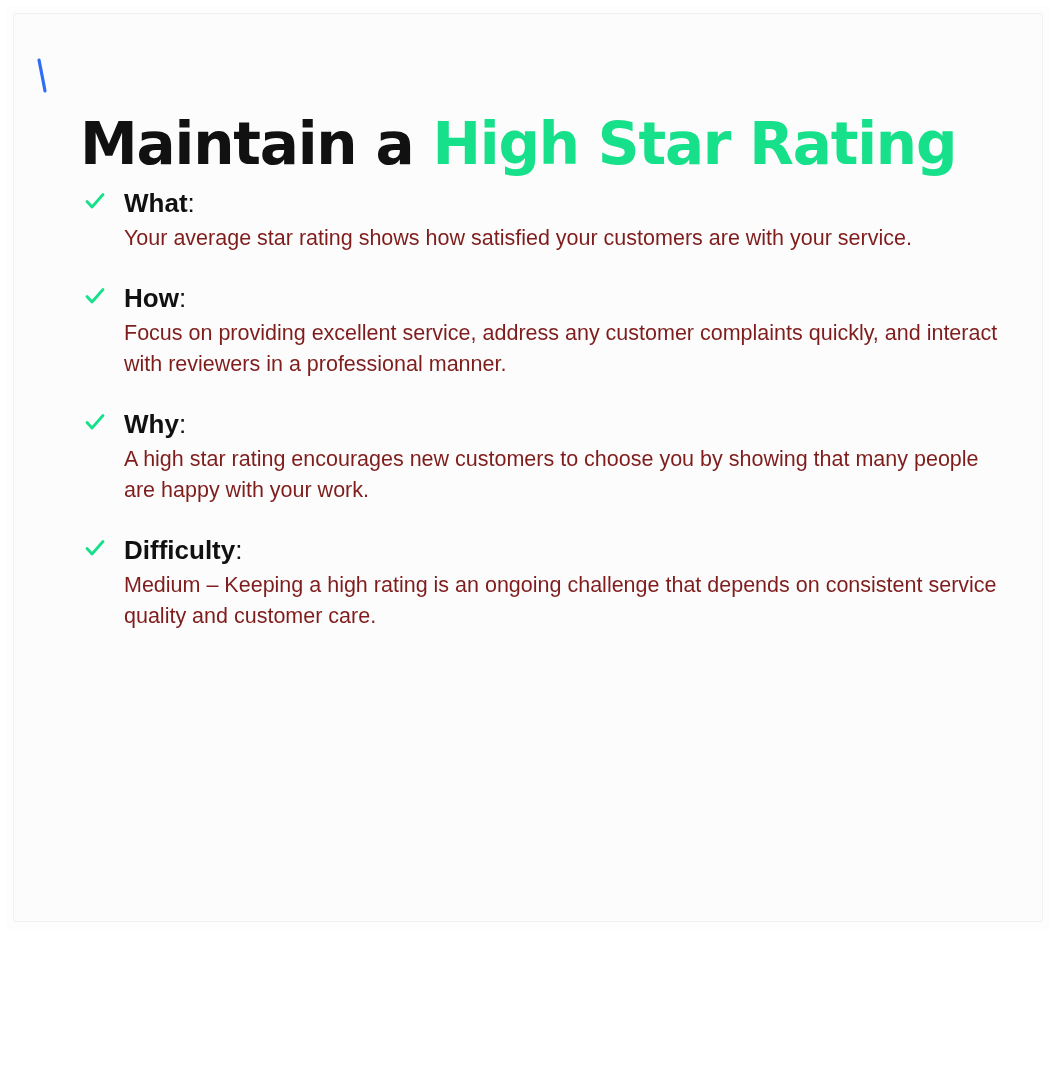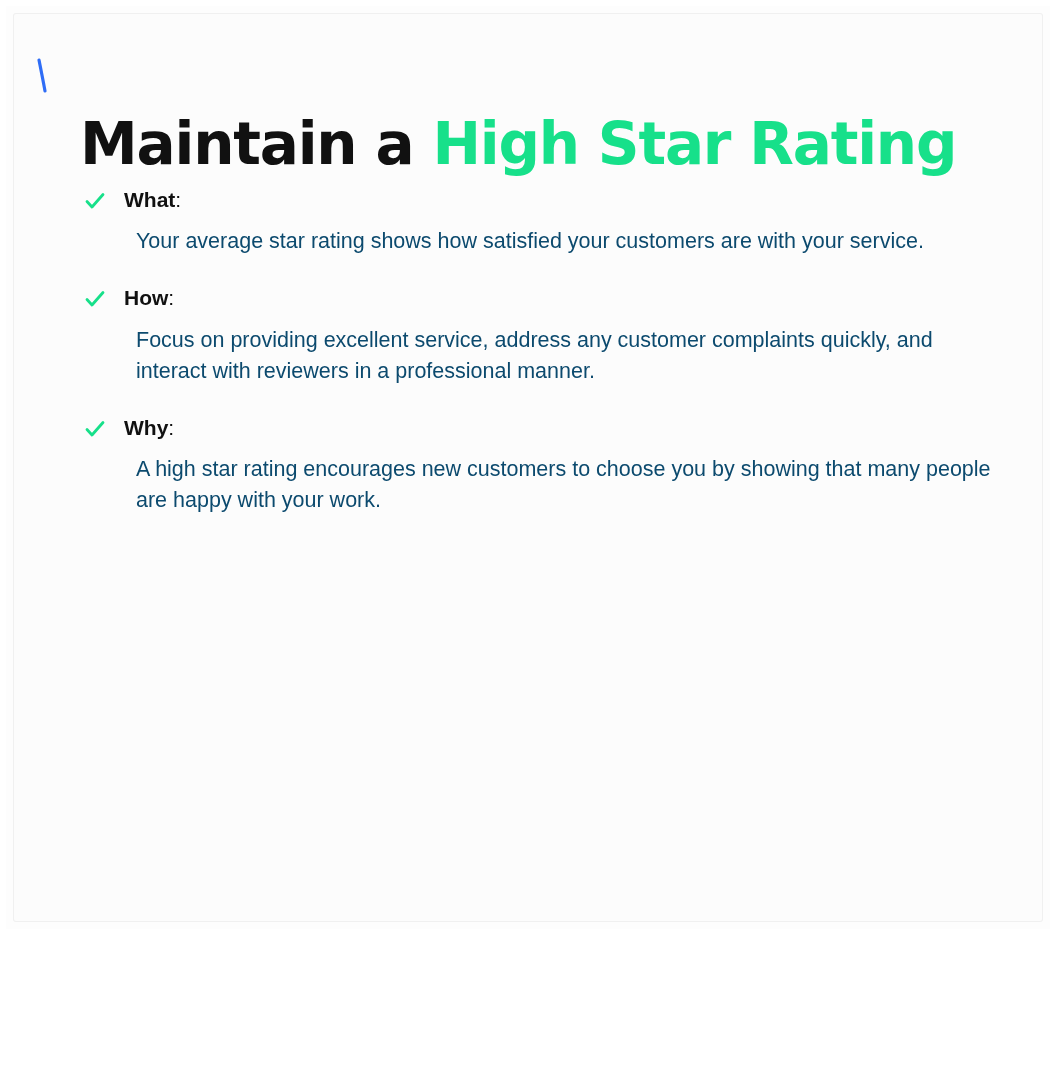--- a/index.html
+++ b/index.html
@@ -85,37 +85,37 @@
     width: 22px;
     height: 22px;
     color: #17e08a;
   }
   .check svg {
     display: block;
   }
 
   .item-label {
     font-family: "Liberation Sans", sans-serif;
-    font-size: 21px;
+    font-size: 26px;
     font-weight: bold;
     color: #111111;
     line-height: 1.35;
     margin: 0 0 2px 0;
   }
   .item-label .colon {
     font-weight: normal;
   }
 
   .item-body {
     font-family: "Liberation Sans", sans-serif;
     font-size: 21.5px;
     font-weight: 400;
-    color: #0c4a6e;
+    color: #7f1d1d;
     line-height: 1.44;
-    margin: 12px;
+    margin: 0;
     max-width: 915px;
   }
 </style>
 </head>
 <body>
 
 <div class="slide">
   <div class="slide-inner">
 
     <div class="accent-mark">
@@ -151,16 +151,25 @@
       <div class="item">
         <span class="check">
           <svg width="22" height="22" viewBox="0 0 22 22" xmlns="http://www.w3.org/2000/svg">
             <path d="M3 11.5 L8 17 L19 4.5" stroke="#17e08a" stroke-width="2.8" fill="none" stroke-linecap="round" stroke-linejoin="round"></path>
           </svg>
         </span>
         <p class="item-label"><span>Why</span><span class="colon">:</span></p>
         <p class="item-body">A high star rating encourages new customers to choose you by showing that many people are happy with your work.</p>
       </div>
 
+      <div class="item">
+        <span class="check">
+          <svg width="22" height="22" viewBox="0 0 22 22" xmlns="http://www.w3.org/2000/svg">
+            <path d="M3 11.5 L8 17 L19 4.5" stroke="#17e08a" stroke-width="2.8" fill="none" stroke-linecap="round" stroke-linejoin="round"></path>
+          </svg>
+        </span>
+        <p class="item-label"><span>Difficulty</span><span class="colon">:</span></p>
+        <p class="item-body">Medium – Keeping a high rating is an ongoing challenge that depends on consistent service quality and customer care.</p>
+      </div>
 
     </div>
   </div>
 </div>
 
 </body></html>

